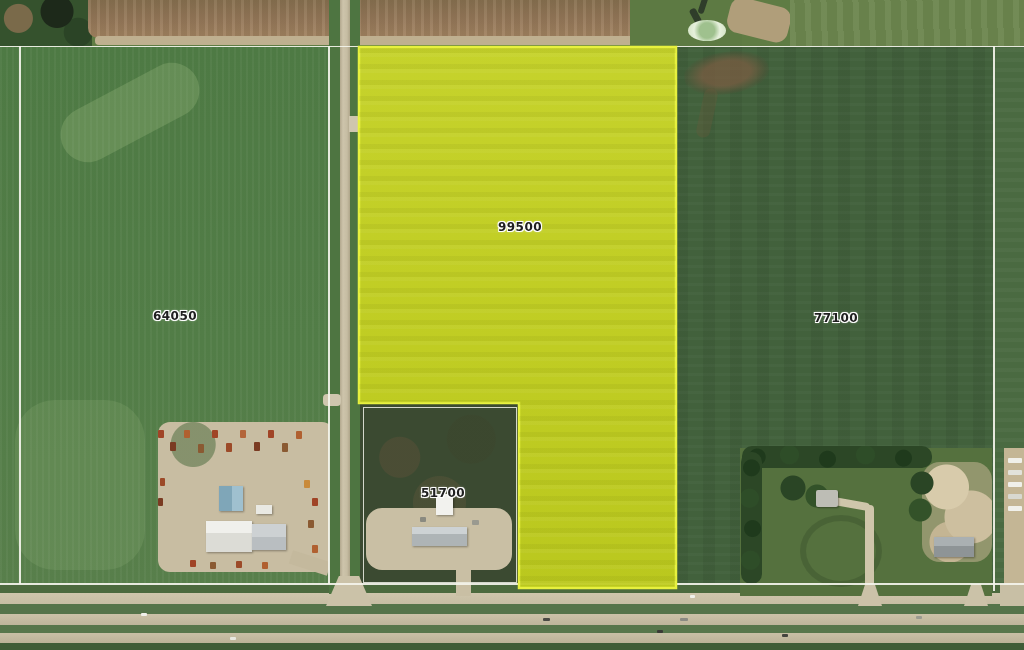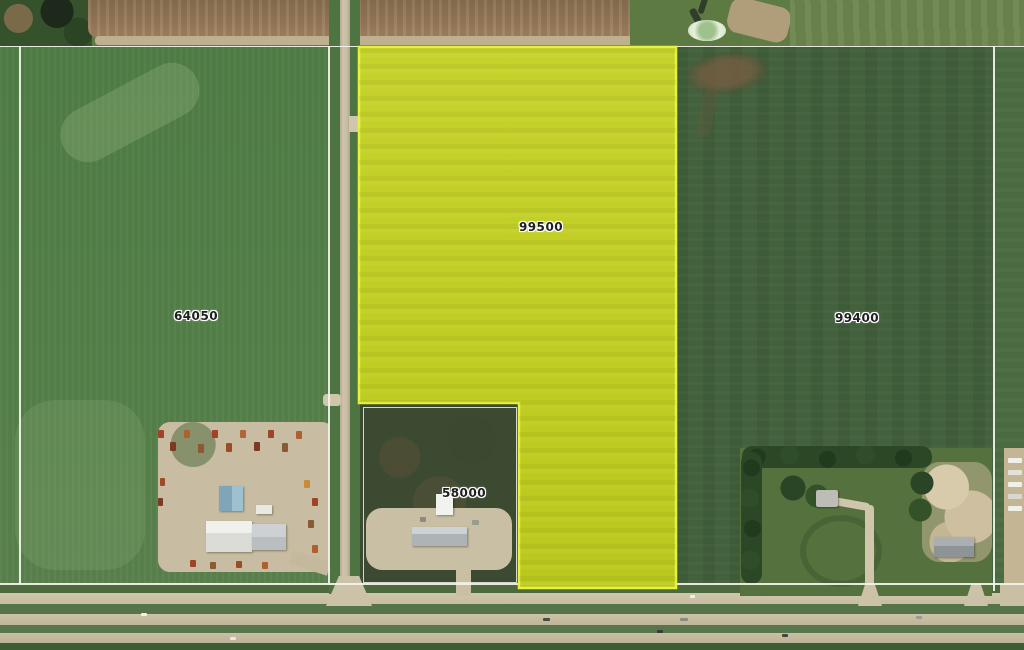--- a/index.html
+++ b/index.html
@@ -8,21 +8,20 @@
     font-family:"DejaVu Sans","Liberation Sans",sans-serif;
     background:#46653d;
   }
   .abs{position:absolute;}
   .line{position:absolute;background:rgba(244,244,235,0.92);z-index:4;}
   .parcel-label{
     position:absolute;z-index:7;transform:translate(-50%,-50%);
     font-size:12px;font-weight:bold;color:#202020;letter-spacing:0.5px;
     text-shadow:-1px -1px 0 #fff,1px -1px 0 #fff,-1px 1px 0 #fff,1px 1px 0 #fff,0 0 3px #fff;
     white-space:nowrap;
-    margin-left:21px;
   }
   .veh{position:absolute;z-index:3;border-radius:1px;}
   .equip{position:absolute;z-index:3;border-radius:1px;}
   .bldg{position:absolute;z-index:3;box-shadow:1px 1px 2px rgba(0,0,0,0.35);}
   .hl-poly{position:absolute;left:0;top:0;z-index:5;}
   .hl-texture{
     position:absolute;left:0;top:0;width:1024px;height:650px;z-index:6;pointer-events:none;
     clip-path:polygon(359px 47px,676px 47px,676px 588px,519px 588px,519px 403px,359px 403px);
     background:repeating-linear-gradient(180deg,rgba(60,70,0,0.06) 0 5px,rgba(255,255,255,0.04) 5px 9px,rgba(0,0,0,0) 9px 16px);
   }
@@ -190,16 +189,16 @@
         <stop offset="0.55" stop-color="#c5d122"></stop>
         <stop offset="1" stop-color="#bfcc1d"></stop>
       </linearGradient>
     </defs>
     <polygon points="359,47 676,47 676,588 519,588 519,403 359,403" fill="url(#hlgrad)" stroke="#e7f13e" stroke-width="2.5" fill-opacity="0.96"></polygon>
   </svg>
   <div class="hl-texture"></div>
 
   <div class="parcel-label" style="left:175px;top:316px;">64050</div>
   <div class="parcel-label" style="left:520px;top:227px;">99500</div>
-  <div class="parcel-label" style="left:836px;top:318px;">99400</div>
-  <div class="parcel-label" style="left:443px;top:493px;">58000</div>
+  <div class="parcel-label" style="left:836px;top:318px;">77100</div>
+  <div class="parcel-label" style="left:443px;top:493px;">51700</div>
 
 </div>
 
 </body></html>

